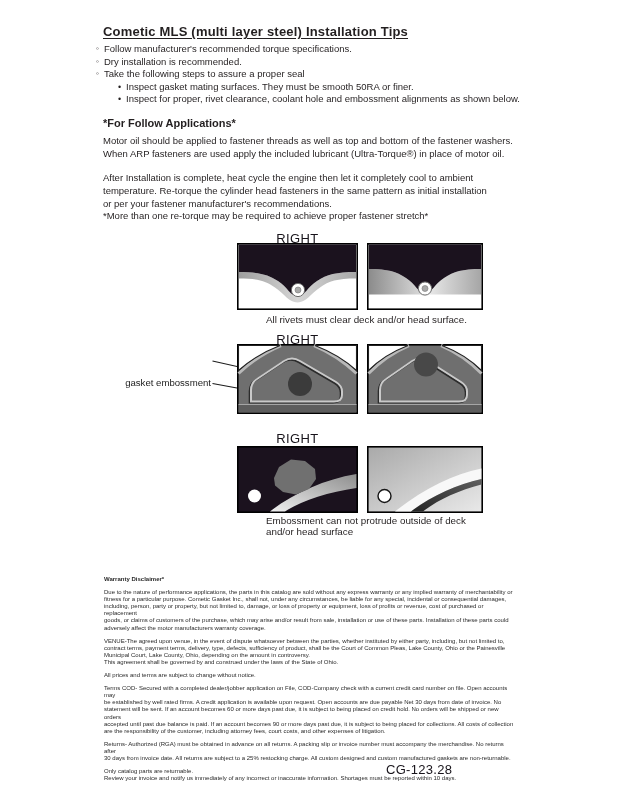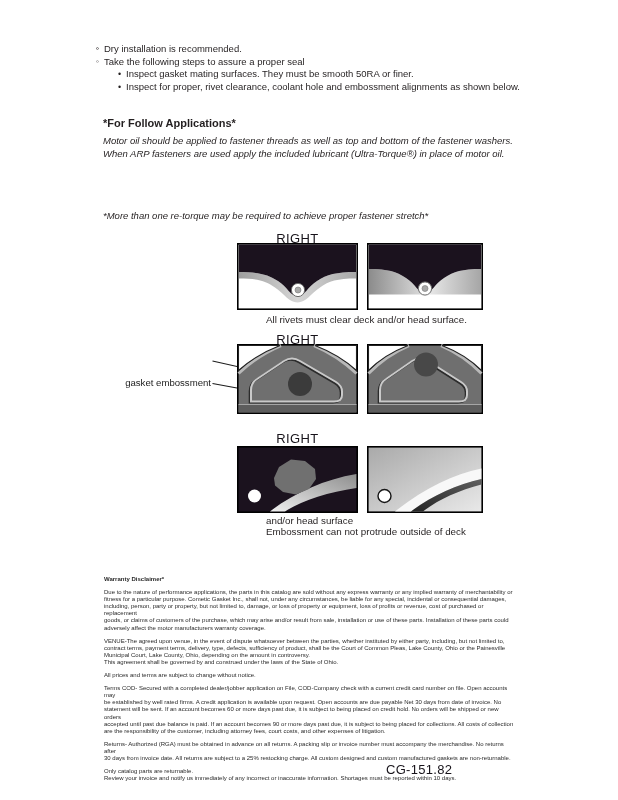--- a/index.html
+++ b/index.html
@@ -10,21 +10,21 @@
   .title {
     position:absolute; left:103px; top:24px; margin:0;
     font-size:13px; font-weight:bold; letter-spacing:0.2px;
     text-decoration:underline; text-underline-offset:2px;
   }
   .bullets { position:absolute; left:96px; top:43px; width:460px; font-size:9.5px; line-height:12.5px; }
   .bullet { position:relative; padding-left:8px; }
   .bullet .marker { position:absolute; left:0; top:0; font-size:8px; }
   .bullet.sub { margin-left:22px; }
   .bullet.sub .marker { font-size:9px; }
-  .body { position:absolute; left:103px; width:440px; margin:0; font-size:9.5px; line-height:13px; white-space:pre-line;font-style:italic; }
+  .body { position:absolute; left:103px; width:440px; margin:0; font-size:9.5px; line-height:13px; white-space:pre-line; }
   .diesel-heading { position:absolute; left:103px; top:117px; margin:0; font-size:11px; font-weight:bold; }
   .para1 { top:134px; }
   .para2 { top:171px; }
   .note  { top:209px; }
 
   .diagram { position:absolute; left:0; width:618px; }
   .d1 { top:229px; height:100px; }
   .d2 { top:330px; height:100px; }
   .d3 { top:429px; height:115px; }
   .dlabel { position:absolute; top:2px; font-size:13px; letter-spacing:0.4px; color:#17131a; text-align:center; }
@@ -48,24 +48,26 @@
   .disclaimer p { margin:0 0 6px 0; white-space:pre-line; }
   .disclaimer p.joined { margin-bottom:0; }
   .disclaimer .dhead { font-weight:bold; margin-bottom:6px; }
   .footer { position:absolute; left:386px; top:762px; font-size:13px; letter-spacing:0.3px; color:#17131a; }
 </style>
 </head>
 <body>
 
 <div class="page">
 
+  <h1 class="title">Cometic MLS (multi layer steel) Installation Tips</h1>
 
   <div class="bullets">
     <div class="bullet">
       <span class="marker">◦</span>
+      <span>Follow manufacturer's recommended torque specifications.</span>
     </div>
     <div class="bullet">
       <span class="marker">◦</span>
       <span>Dry installation is recommended.</span>
     </div>
     <div class="bullet">
       <span class="marker">◦</span>
       <span>Take the following steps to assure a proper seal</span>
     </div>
     <div class="bullet sub">
@@ -74,20 +76,23 @@
     </div>
     <div class="bullet sub">
       <span class="marker">•</span>
       <span>Inspect for proper, rivet clearance, coolant hole and embossment alignments as shown below.</span>
     </div>
   </div>
 
   <h2 class="diesel-heading">*For Follow Applications*</h2>
   <p class="body para1">Motor oil should be applied to fastener threads as well as top and bottom of the fastener washers.
 When ARP fasteners are used apply the included lubricant (Ultra-Torque®) in place of motor oil.</p>
+  <p class="body para2">After Installation is complete, heat cycle the engine then let it completely cool to ambient
+temperature. Re-torque the cylinder head fasteners in the same pattern as initial installation
+or per your fastener manufacturer's recommendations.</p>
   <p class="body note">*More than one re-torque may be required to achieve proper fastener stretch*</p>
 
   <section class="diagram d1">
     <span class="dlabel rt">RIGHT</span>
     <span class="dlabel wr">WRONG</span>
     <svg class="dbox lf" width="121" height="67" viewBox="0 0 121 67">
       <defs>
         <linearGradient id="g1r" x1="0" y1="0" x2="1" y2="0">
           <stop offset="0" stop-color="#9e9e9e"></stop>
             <stop offset="0.5" stop-color="#d6d6d6"></stop>
@@ -176,22 +181,22 @@
           <stop offset="0" stop-color="#242424"></stop>
             <stop offset="1" stop-color="#606060"></stop>
         </linearGradient>
       </defs>
       <rect x="0.8" y="0.8" width="114.4" height="65.4" fill="url(#g4w)" stroke="#000000" stroke-width="1.6"></rect>
       <path d="M28,65.4 C58,42 86,28.5 114.4,22.5 L114.4,33 C90,38.5 64,50 44,65.4 Z" fill="#f8f8f8"></path>
       <path d="M44,65.4 C64,50 90,38.5 114.4,33 L114.4,38.5 C92,44 70,54.5 56,65.4 Z" fill="url(#g5w)"></path>
       <circle cx="17.5" cy="50" r="6.5" fill="#ffffff" stroke="#161616" stroke-width="1.4"></circle>
     </svg>
     <div class="caption">
+      <div>Embossment can not protrude outside of deck</div>
       <div>and/or head surface</div>
-      <div>Embossment can not protrude outside of deck</div>
     </div>
   </section>
 
   <div class="disclaimer">
     <p class="dhead">Warranty Disclaimer*</p>
     <p>Due to the nature of performance applications, the parts in this catalog are sold without any express warranty or any implied warranty of merchantability or
 fitness for a particular purpose.  Cometic Gasket Inc., shall not, under any circumstances, be liable for any special, incidental or consequential damages,
 including, person, party or property, but not limited to, damage, or loss of property or equipment, loss of profits or revenue, cost of purchased or replacement
 goods, or claims of customers of the purchase, which may arise and/or result from sale, installation or use of these parts.  Installation of these parts could
 adversely affect the motor manufacturers warranty coverage.</p>
@@ -204,15 +209,15 @@
 be established by well rated firms.  A credit application is available upon request.  Open accounts are due payable Net 30 days from date of invoice.  No
 statement will be sent.  If an account becomes 60 or more days past due, it is subject to being placed on credit hold.  No orders will be shipped or new orders
 accepted until past due balance is paid.  If an account becomes 90 or more days past due, it is subject to being placed for collections.  All costs of collection
 are the responsibility of the customer, including attorney fees, court costs, and other expenses of litigation.</p>
     <p>Returns- Authorized (RGA) must be obtained in advance on all returns.  A packing slip or invoice number must accompany the merchandise.  No returns after
 30 days from invoice date.  All returns are subject to a 25% restocking charge.  All custom designed and custom manufactured gaskets are non-returnable.</p>
     <p class="joined">Only catalog parts are returnable.</p>
     <p>Review your invoice and notify us immediately of any incorrect or inaccurate information.  Shortages must be reported within 10 days.</p>
   </div>
 
-  <div class="footer">CG-151.82</div>
+  <div class="footer">CG-123.28</div>
 
 </div>
 
 </body></html>

